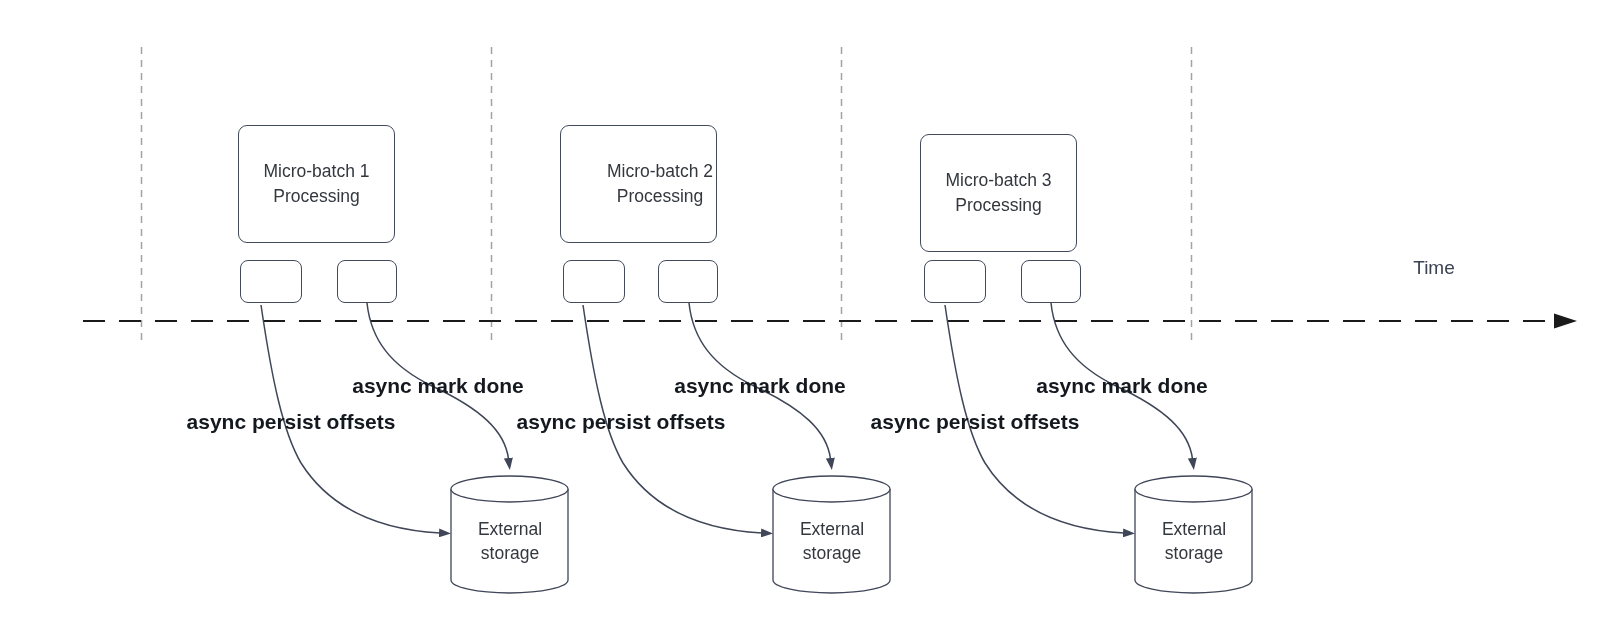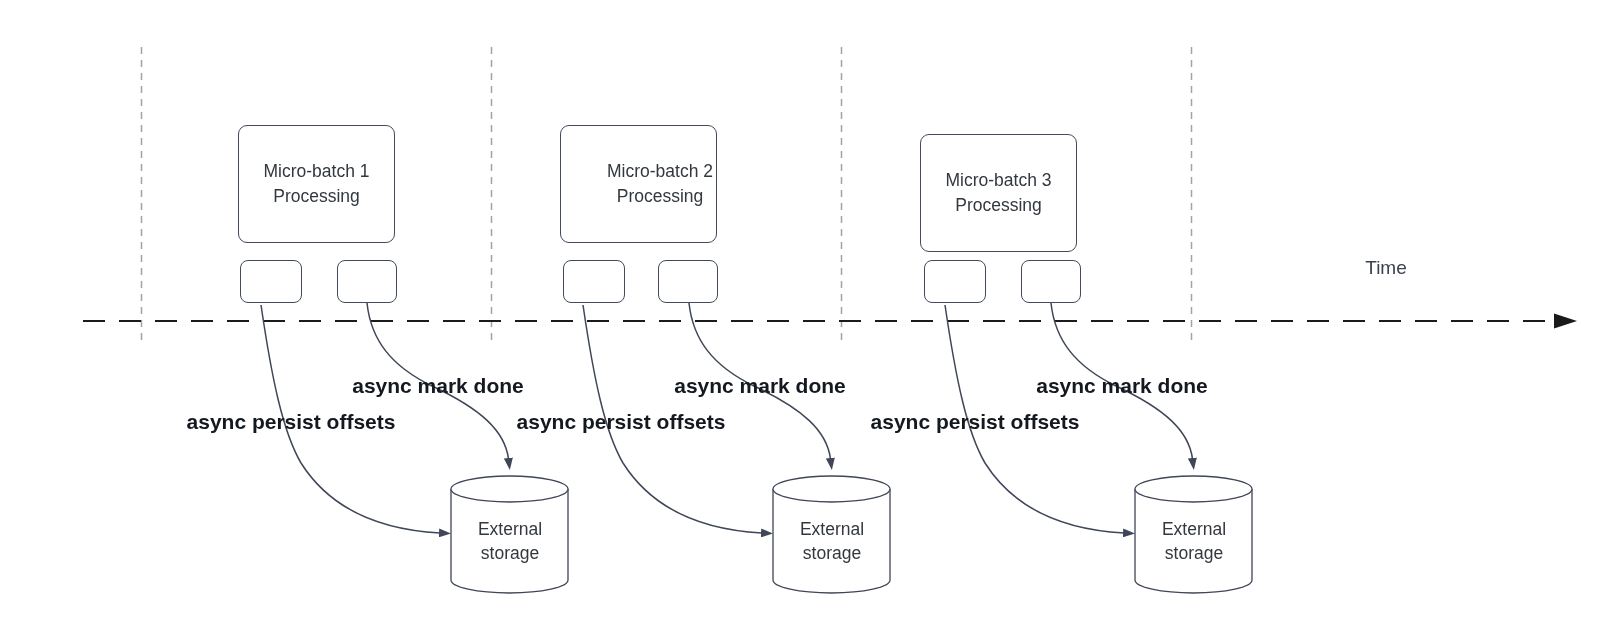--- a/index.html
+++ b/index.html
@@ -36,21 +36,21 @@
     font-size:17.5px;line-height:24px;color:#33383f;white-space:pre-line;
     transform:translateX(-50%);
   }
   .async-label{
     position:absolute;transform:translateX(-50%);
     font-size:21px;line-height:20px;font-weight:bold;color:#14181f;
     white-space:nowrap;
   }
   .time-label{
     position:absolute;transform:translateX(-50%);
-    font-size:19px;line-height:26px;color:#3b4252;white-space:nowrap;
+    font-size:19px;line-height:26px;color:#3b4252;white-space:nowrap;margin-left:48px;
   }
 </style>
 </head>
 <body>
 
 <div id="canvas">
 
   <svg id="diagram-svg" width="1600" height="642" viewBox="0 0 1600 642">
     <defs>
       <marker id="ah" viewBox="0 0 12 9" refX="1" refY="4.5" markerWidth="12" markerHeight="9" markerUnits="userSpaceOnUse" orient="auto">

